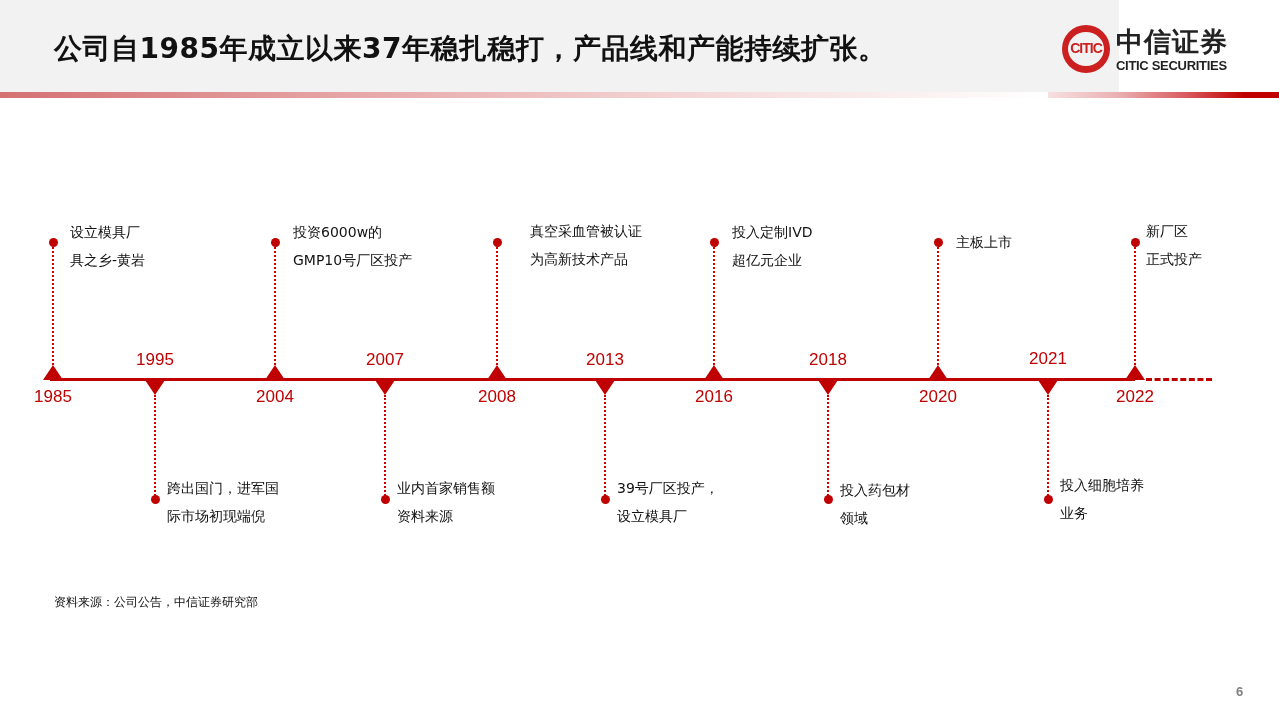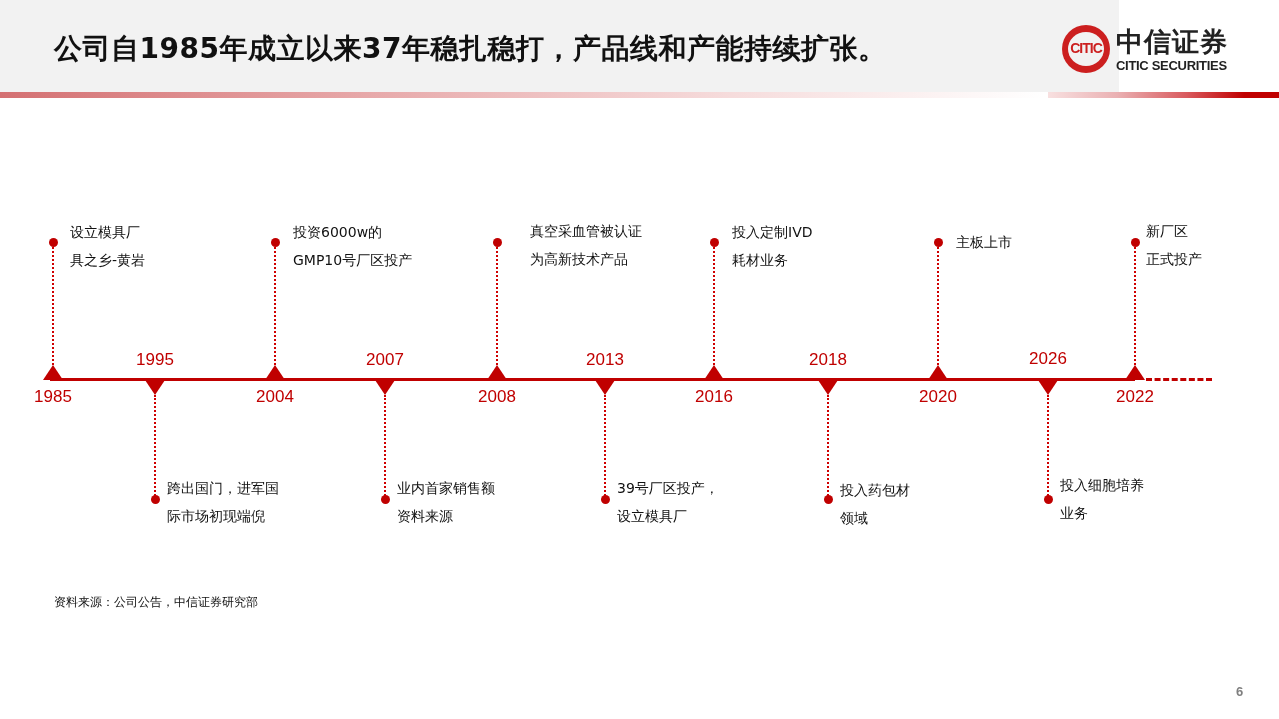--- a/index.html
+++ b/index.html
@@ -110,21 +110,21 @@
         <div>设立模具厂</div>
       </div>
     </div>
     <div>
       <div class="stem" style="left: 713px; top: 242px; height: 123px;"></div>
       <div class="tri-up" style="left: 704px; top: 365px;"></div>
       <div class="dot" style="left: 709.5px; top: 237.5px;"></div>
       <div class="year" style="left: 714px; top: 387px;">2016</div>
       <div class="desc" style="left: 732px; top: 218px;">
         <div>投入定制IVD</div>
-        <div>耗材业务</div>
+        <div>超亿元企业</div>
       </div>
     </div>
     <div>
       <div class="stem" style="left: 827px; top: 395px; height: 104px;"></div>
       <div class="tri-down" style="left: 818px; top: 380px;"></div>
       <div class="dot" style="left: 823.5px; top: 494.5px;"></div>
       <div class="year" style="left: 828px; top: 350px;">2018</div>
       <div class="desc" style="left: 840px; top: 476px;">
         <div>投入药包材</div>
         <div>领域</div>
@@ -136,21 +136,21 @@
       <div class="dot" style="left: 933.5px; top: 237.5px;"></div>
       <div class="year" style="left: 938px; top: 387px;">2020</div>
       <div class="desc" style="left: 956px; top: 228px;">
         <div>主板上市</div>
       </div>
     </div>
     <div>
       <div class="stem" style="left: 1047px; top: 395px; height: 104px;"></div>
       <div class="tri-down" style="left: 1038px; top: 380px;"></div>
       <div class="dot" style="left: 1043.5px; top: 494.5px;"></div>
-      <div class="year" style="left: 1048px; top: 349px;">2026</div>
+      <div class="year" style="left: 1048px; top: 349px;">2021</div>
       <div class="desc" style="left: 1060px; top: 471px;">
         <div>投入细胞培养</div>
         <div>业务</div>
       </div>
     </div>
     <div>
       <div class="stem" style="left: 1134px; top: 242px; height: 123px;"></div>
       <div class="tri-up" style="left: 1125px; top: 365px;"></div>
       <div class="dot" style="left: 1130.5px; top: 237.5px;"></div>
       <div class="year" style="left: 1135px; top: 387px;">2022</div>

